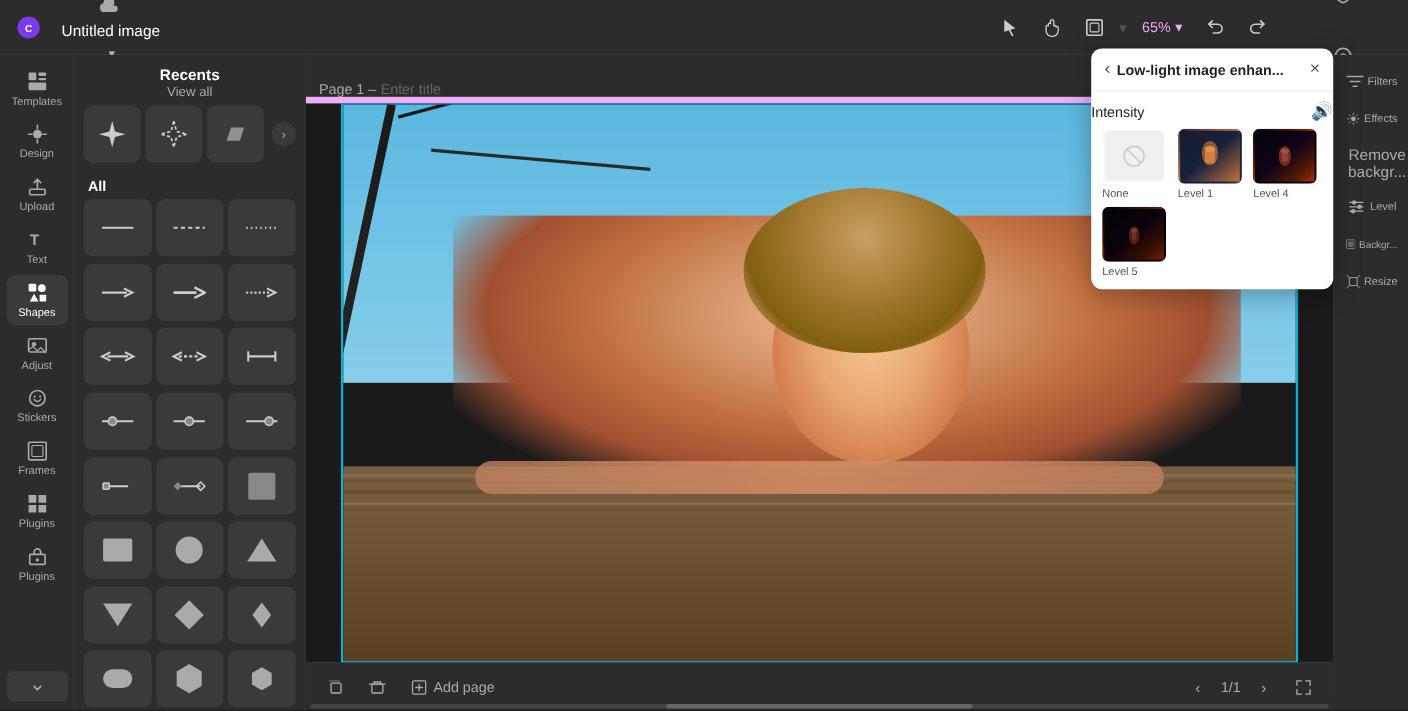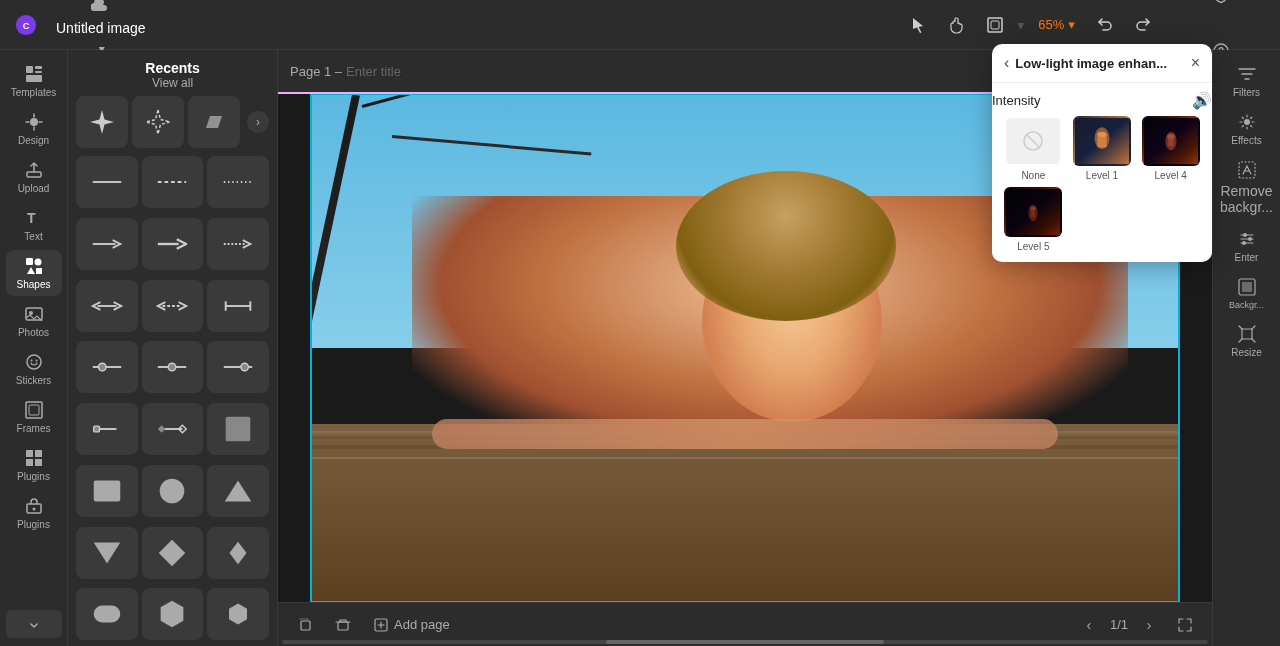--- a/index.html
+++ b/index.html
@@ -22,21 +22,21 @@
     .topbar-doc-icon { width: 20px; height: 20px; color: #aaa; }
     .topbar-doc-name { font-size: 14px; color: #fff; }
     .topbar-doc-arrow { color: #aaa; font-size: 12px; margin-left: 2px; }
     .topbar-spacer { flex: 1; }
     .topbar-tools { display: flex; align-items: center; gap: 6px; }
     .topbar-tool-btn {
       width: 32px; height: 32px; border-radius: 6px; border: none;
       background: transparent; color: #ccc; cursor: pointer;
       display: flex; align-items: center; justify-content: center; font-size: 16px;
     }
-    .topbar-zoom { display: flex; align-items: center; gap: 4px; background: transparent; border: none; color: #f97316; font-size: 13px; cursor: pointer; padding: 4px 8px; border-radius: 6px; }
+    .topbar-zoom { display: flex; align-items: center; gap: 4px; background: transparent; border: none; color: #f0abfc; font-size: 13px; cursor: pointer; padding: 4px 8px; border-radius: 6px; }
     .topbar-right { display: flex; align-items: center; gap: 24px; margin-left: 8px; flex-direction: column; }
     .export-btn {
       background: #5a4fcf; color: #fff; border: none; border-radius: 6px;
       padding: 7px 16px; font-size: 13px; font-weight: 600; cursor: pointer;
       display: flex; align-items: center; gap: 6px;
     }
     .topbar-icon-btn {
       width: 32px; height: 32px; border-radius: 6px; border: none;
       background: transparent; color: #ccc; cursor: pointer;
       display: flex; align-items: center; justify-content: center;
@@ -113,22 +113,22 @@
     .shapes-grid::-webkit-scrollbar-thumb { background: #555; border-radius: 2px; }
     .shape-item {
       height: 52px; border-radius: 8px; background: #3a3a3a;
       display: flex; align-items: center; justify-content: center; cursor: pointer;
     }
     .shape-item svg { max-width: 36px; max-height: 36px; }
 
     
     .canvas-area { flex: 1; display: flex; flex-direction: column; background: #1a1a1a; position: relative; overflow: hidden; }
     .canvas-topbar {
-      height: 44px; background: #2c2c2c; border-bottom: 2px solid #f0abfc;
-      display: flex; align-items: center; padding: 0 12px; gap: 8px; flex-shrink: 0;
+      height: 44px; background: #2c2c2c; border-bottom: 6px solid #f0abfc;
+      display: flex; align-items: flex-end; padding: 0 12px; gap: 8px; flex-shrink: 0;
     }
     .page-indicator { font-size: 13px; color: #aaa; display: flex; align-items: center; gap: 4px; }
     .page-title-input {
       background: transparent; border: none; color: #aaa; font-size: 13px;
       outline: none; cursor: pointer;
     }
     .page-title-input::placeholder { color: #666; }
     .canvas-topbar-right { margin-left: auto; display: flex; align-items: center; gap: 6px; }
     .canvas-icon-btn {
       width: 30px; height: 30px; border-radius: 6px; border: none;
@@ -184,21 +184,21 @@
       border-left: 1px solid #3a3a3a;
       display: flex;
       flex-direction: column;
       align-items: center;
       padding: 8px 0;
       gap: 2px;
       flex-shrink: 0;
     }
     .right-panel-item {
       width: 56px; border-radius: 8px; padding: 6px 4px; cursor: pointer;
-      display: flex; flex-direction: column; align-items: center; gap: 3px;
+      display: flex; flex-direction: row; align-items: center; gap: 3px;
       color: #aaa; font-size: 10px; text-align: center;
     }
     .right-panel-item.active { background: transparent; color: #fff; border: 2px solid #e63946; border-radius: 8px; }
     .right-panel-item svg { width: 20px; height: 20px; }
 
     
     .lowlight-panel {
       position: absolute;
       top: 44px;
       right: 68px;
@@ -218,21 +218,21 @@
     .lowlight-title { font-size: 13px; font-weight: 600; color: #222; flex: 1; }
     .lowlight-close { background: none; border: none; cursor: pointer; color: #555; font-size: 16px; display: flex; align-items: center; }
     .lowlight-intensity { display: flex; align-items: center; justify-content: space-between; padding: 8px 0 6px; }
     .lowlight-intensity-label { font-size: 13px; font-weight: 500; color: #222; }
     .lowlight-intensity-icon { color: #555; font-size: 16px; }
     .lowlight-grid {
       display: grid; grid-template-columns: repeat(3, 1fr); gap: 6px;
       padding: 0 10px 10px;
     }
     .lowlight-item {
-      display: flex; flex-direction: column; align-items: center; gap: 4px; cursor: pointer;
+      display: flex; flex-direction: column; align-items: flex-start; gap: 4px; cursor: pointer;
     }
     .lowlight-thumb {
       width: 58px; height: 50px; border-radius: 6px; overflow: hidden;
       border: 2px solid transparent; position: relative;
     }
     .lowlight-thumb.selected { border-color: #5a4fcf; }
     .lowlight-thumb-none {
       width: 100%; height: 100%; background: #f0f0f0; display: flex; align-items: center; justify-content: center;
     }
     .lowlight-label { font-size: 10px; color: #555; }
@@ -379,21 +379,21 @@
         </svg>
       <span>Shapes</span>
     </div>
 
     <div class="sidebar-item">
       <svg viewBox="0 0 20 20" fill="none">
           <rect x="2" y="4" width="16" height="12" rx="1.5" stroke="#aaa" stroke-width="1.5"></rect>
           <circle cx="7" cy="9" r="2" fill="#aaa"></circle>
           <path d="M2 14l4-3 4 4 3-3 5 5" stroke="#aaa" stroke-width="1.2"></path>
         </svg>
-      <span>Photos</span>
+      <span>Adjust</span>
     </div>
 
     <div class="sidebar-item">
       <svg viewBox="0 0 20 20" fill="none">
           <circle cx="10" cy="10" r="7" stroke="#aaa" stroke-width="1.5"></circle>
           <path d="M7 11c.5 1.5 1.5 2 3 2s2.5-.5 3-2" stroke="#aaa" stroke-width="1.2" stroke-linecap="round"></path>
           <circle cx="7.5" cy="8.5" r="1" fill="#aaa"></circle>
           <circle cx="12.5" cy="8.5" r="1" fill="#aaa"></circle>
         </svg>
       <span>Stickers</span>
@@ -453,20 +453,21 @@
       </div>
 
       <div class="shapes-recent-item">
         <svg width="32" height="32" viewBox="0 0 32 32" fill="none">
             <path d="M8 22l4-12h12l-4 12z" fill="#ccc" opacity="0.6"></path>
           </svg>
       </div>
       <button class="shapes-recent-arrow">›</button>
     </div>
 
+    <div class="shapes-section-label">All</div>
 
     <div class="shapes-grid">
 
       <div class="shape-item">
           <svg width="38" height="20" viewBox="0 0 38 20">
             <line x1="4" y1="10" x2="34" y2="10" stroke="#ccc" stroke-width="2"></line>
           </svg>
         </div>
       <div class="shape-item">
           <svg width="38" height="20" viewBox="0 0 38 20">
@@ -824,21 +825,21 @@
       <span style="font-size:14px;">Remove backgr...</span>
     </div>
 
     <div class="right-panel-item">
       <svg viewBox="0 0 20 20" fill="none">
           <path d="M4 6h12M4 10h12M4 14h12" stroke="#aaa" stroke-width="1.2" stroke-linecap="round"></path>
           <circle cx="8" cy="6" r="2" fill="#aaa"></circle>
           <circle cx="13" cy="10" r="2" fill="#aaa"></circle>
           <circle cx="7" cy="14" r="2" fill="#aaa"></circle>
         </svg>
-      <span>Enter</span>
+      <span>Level</span>
     </div>
 
 
     <div class="right-panel-item">
       <svg viewBox="0 0 20 20" fill="none">
           <rect x="2" y="2" width="16" height="16" rx="2" fill="none" stroke="#aaa" stroke-width="1.2"></rect>
           <rect x="5" y="5" width="10" height="10" rx="1" fill="#aaa" opacity="0.5"></rect>
         </svg>
       <span style="font-size:9px;">Backgr...</span>
     </div>

